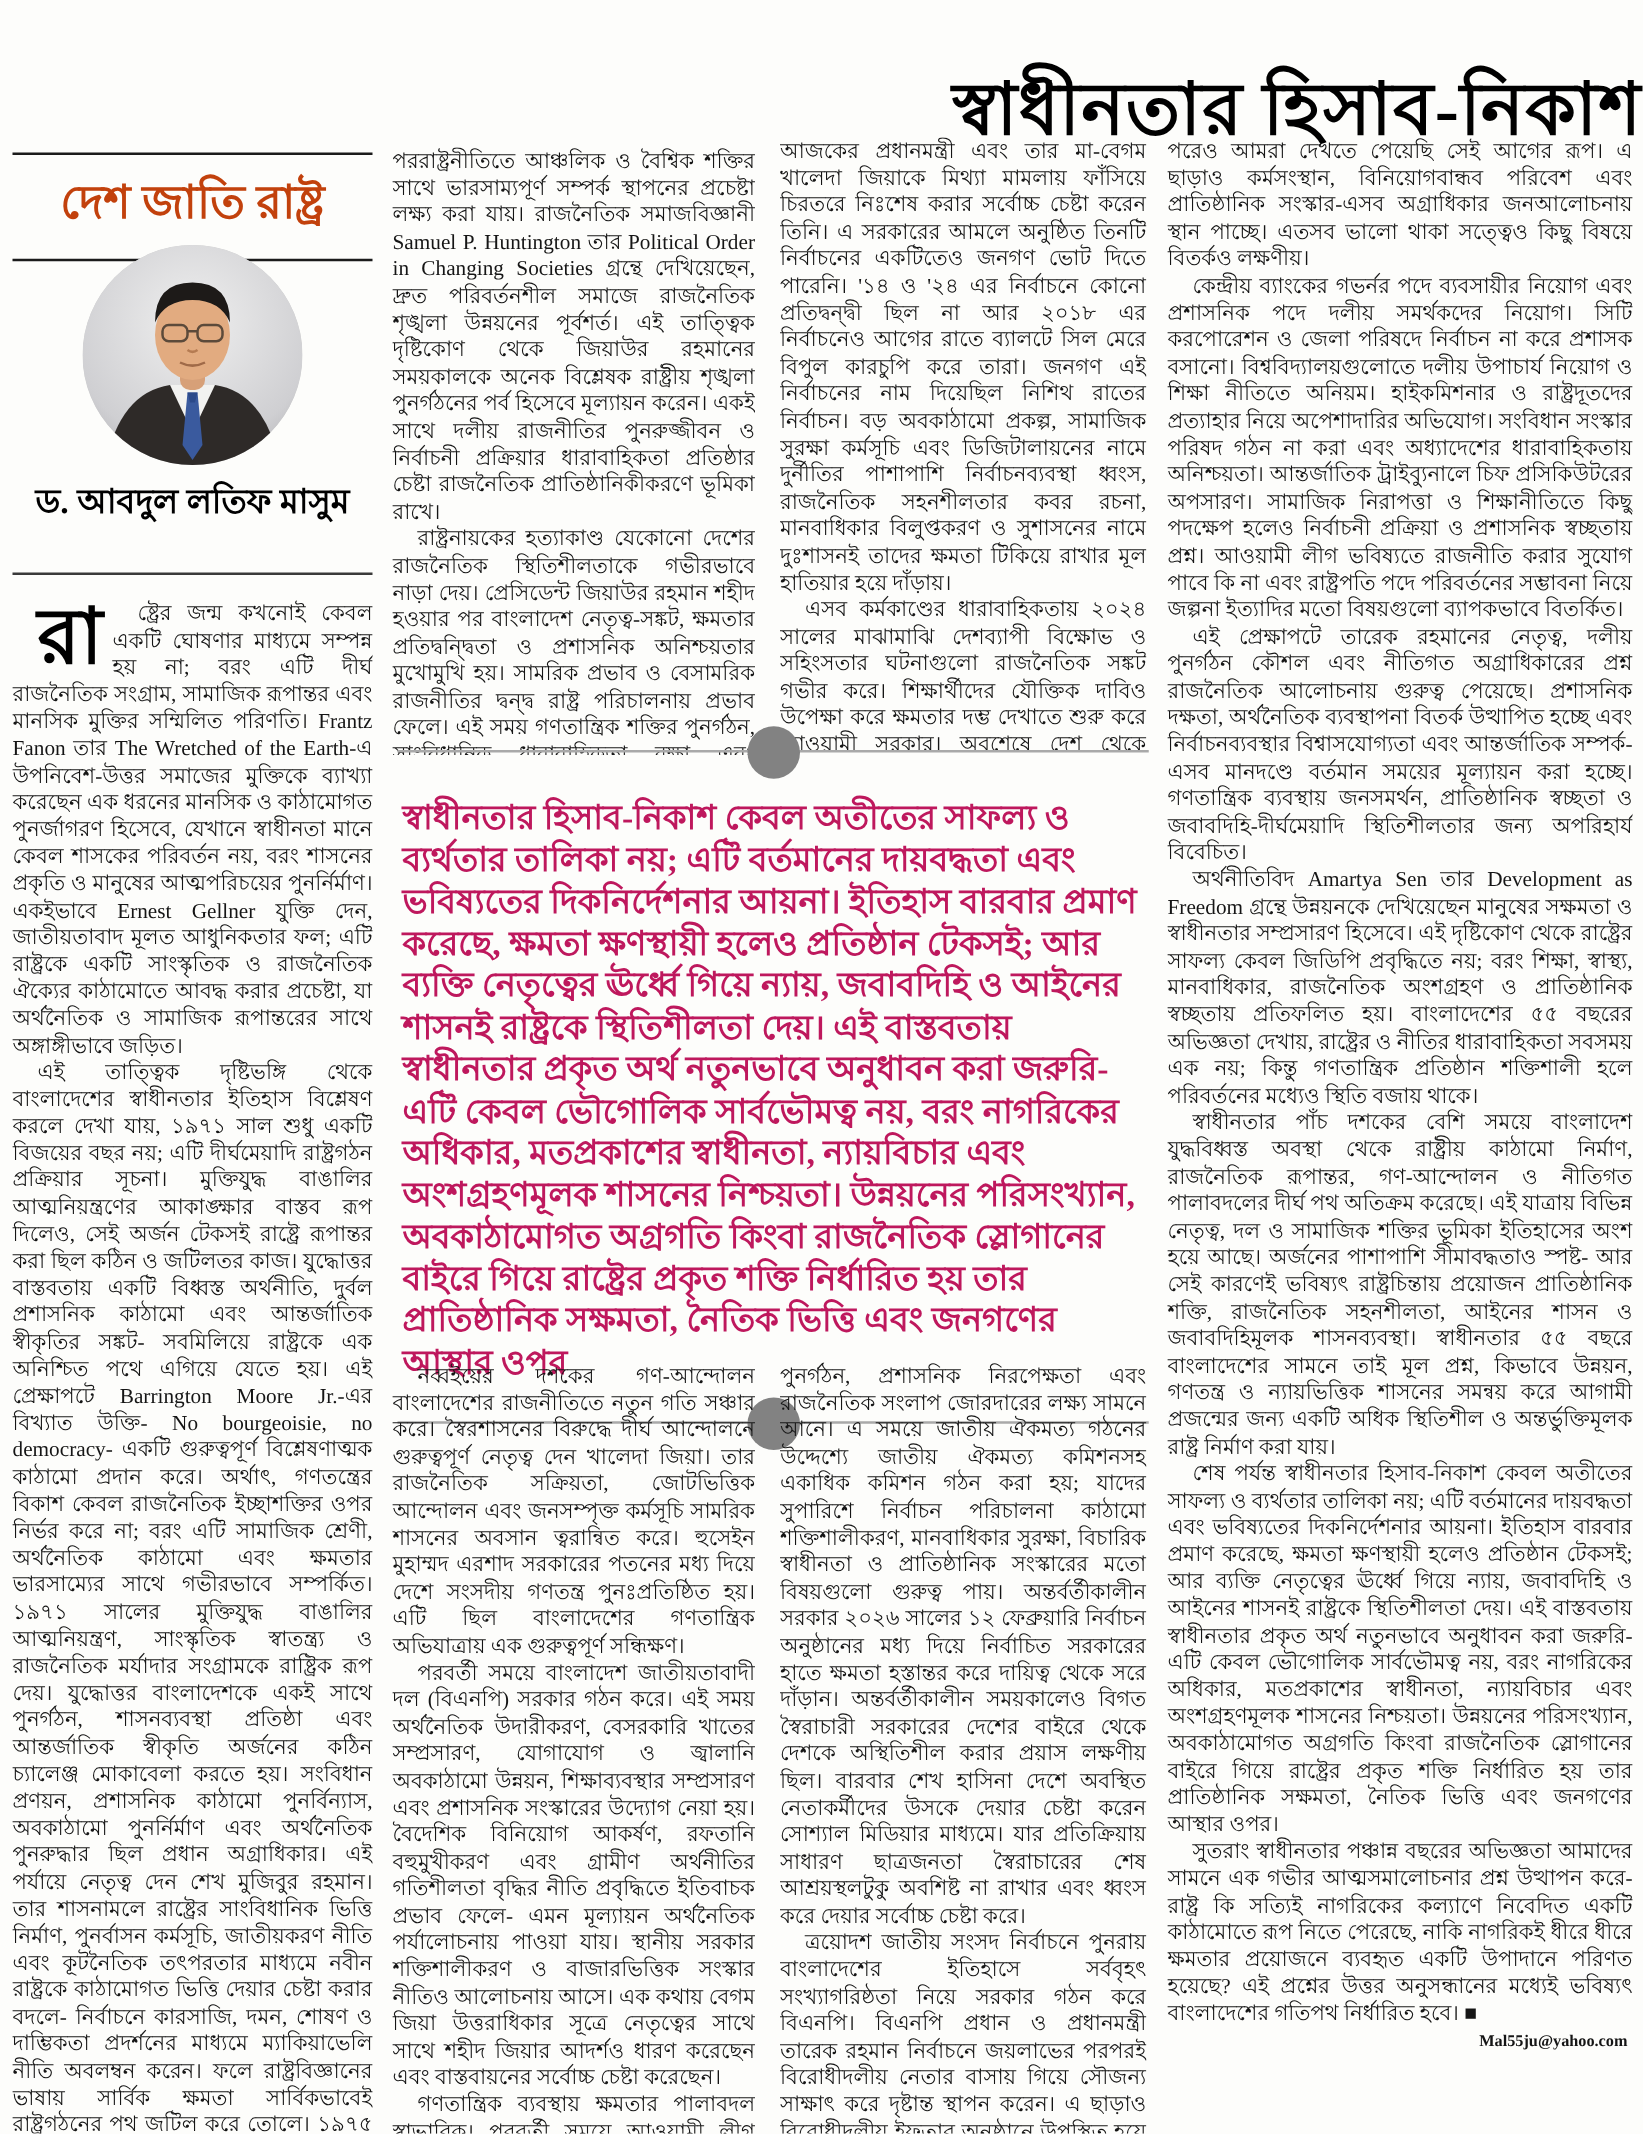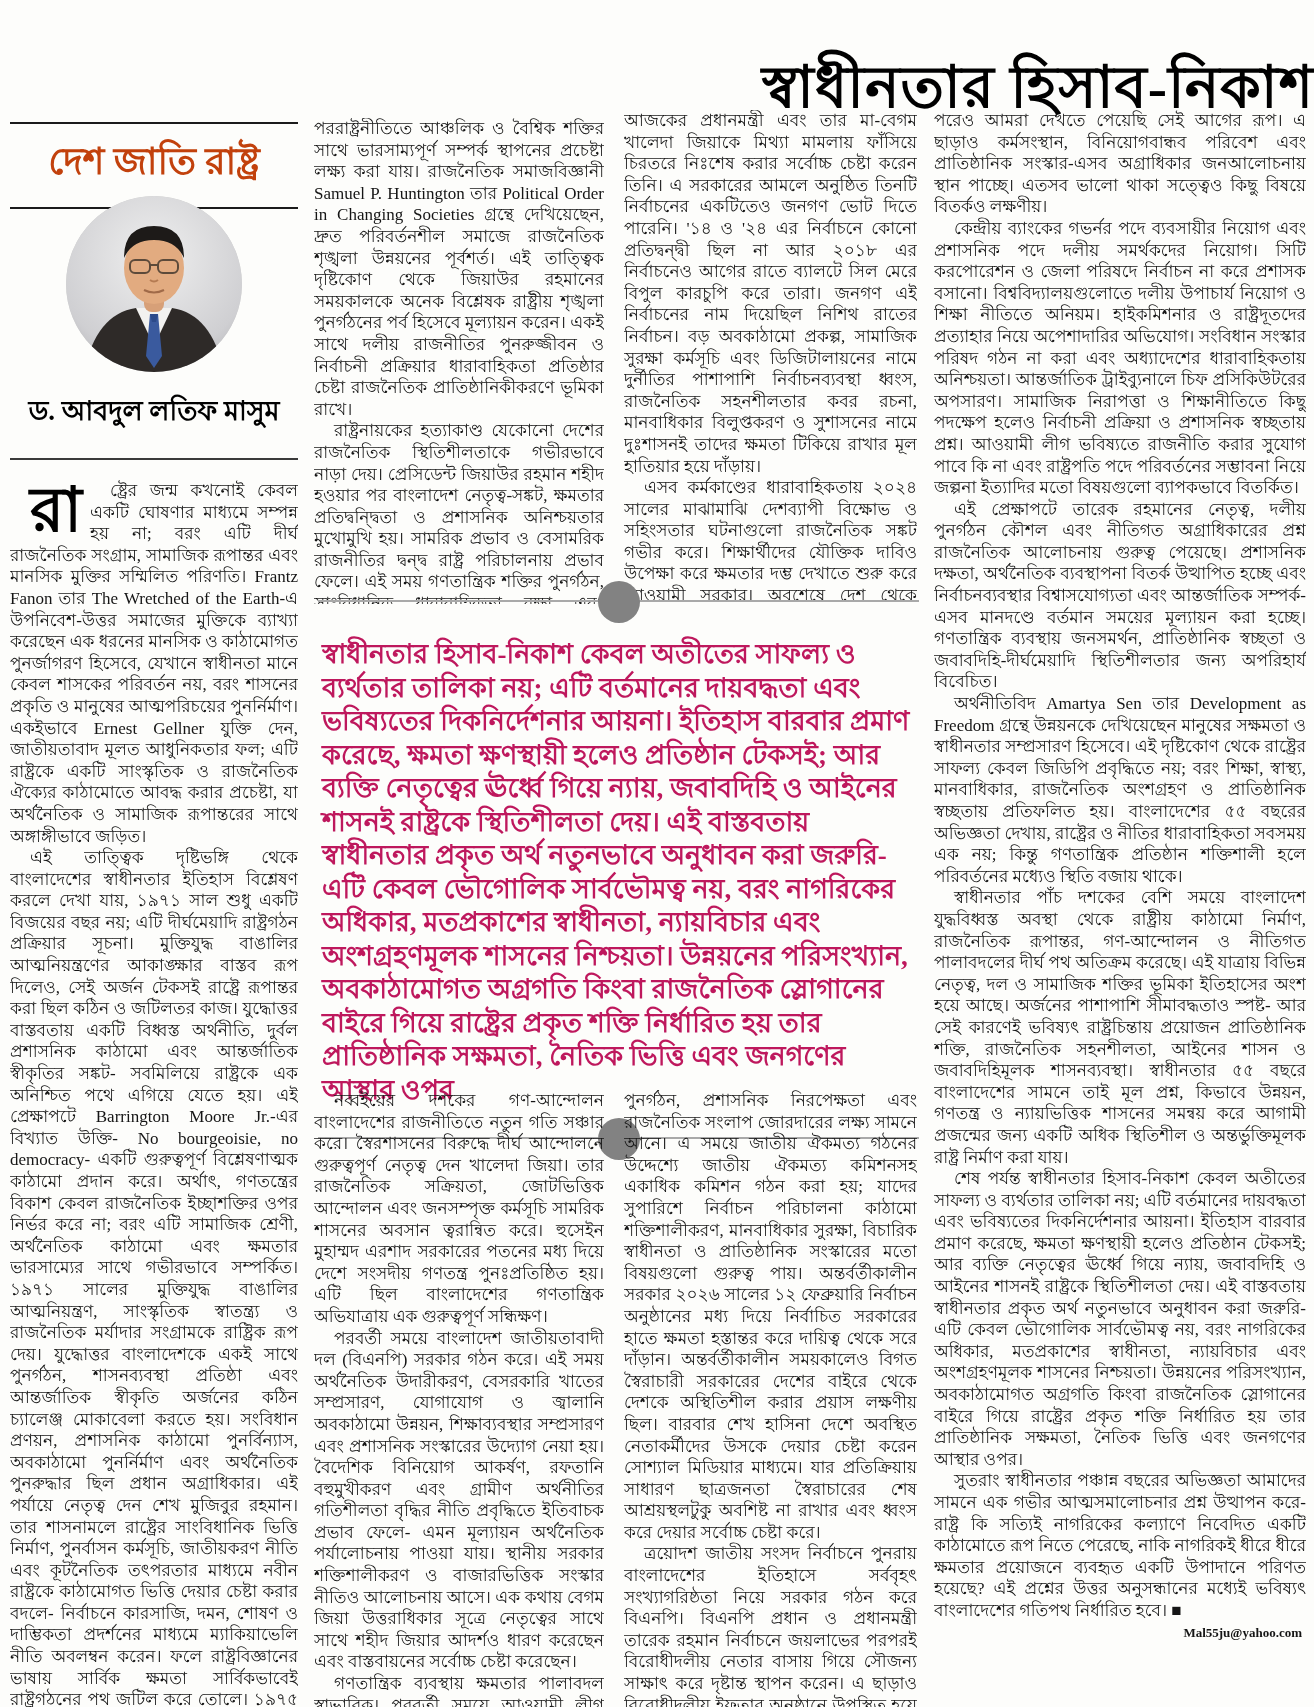--- a/index.html
+++ b/index.html
@@ -16,21 +16,21 @@
   }
   
   #kicker{
     left:10px;top:122px;width:288px;
     border-top:2px solid #1b1b1b;border-bottom:2px solid #1b1b1b;
     padding:8px 0 12px 0;text-align:center;
     font-size:37px;font-weight:600;color:#c2410c;
   }
   #photo-wrap{left:66px;top:196px;width:176px;height:176px;border-radius:50%;
     overflow:hidden;box-shadow:0 0 0 1px #cfcfcf inset;}
-  #author-name{left:10px;top:390px;width:288px;text-align:center;
+  #author-name{left:10px;top:380px;width:288px;text-align:center;
     font-size:27px;font-weight:700;color:#000;}
   #name-rule{left:10px;top:458px;width:288px;border-top:2px solid #3a3a3a;height:0;}
   
   .bodycol{
     font-size:17px;line-height:21.6px;text-align:justify;
     overflow:hidden;
   }
   .bodycol p{margin:0;text-indent:20px;}
   .bodycol.cont p:first-child{text-indent:0;}
   #col1-text{left:10px;top:480px;width:288px;height:1227px;}

